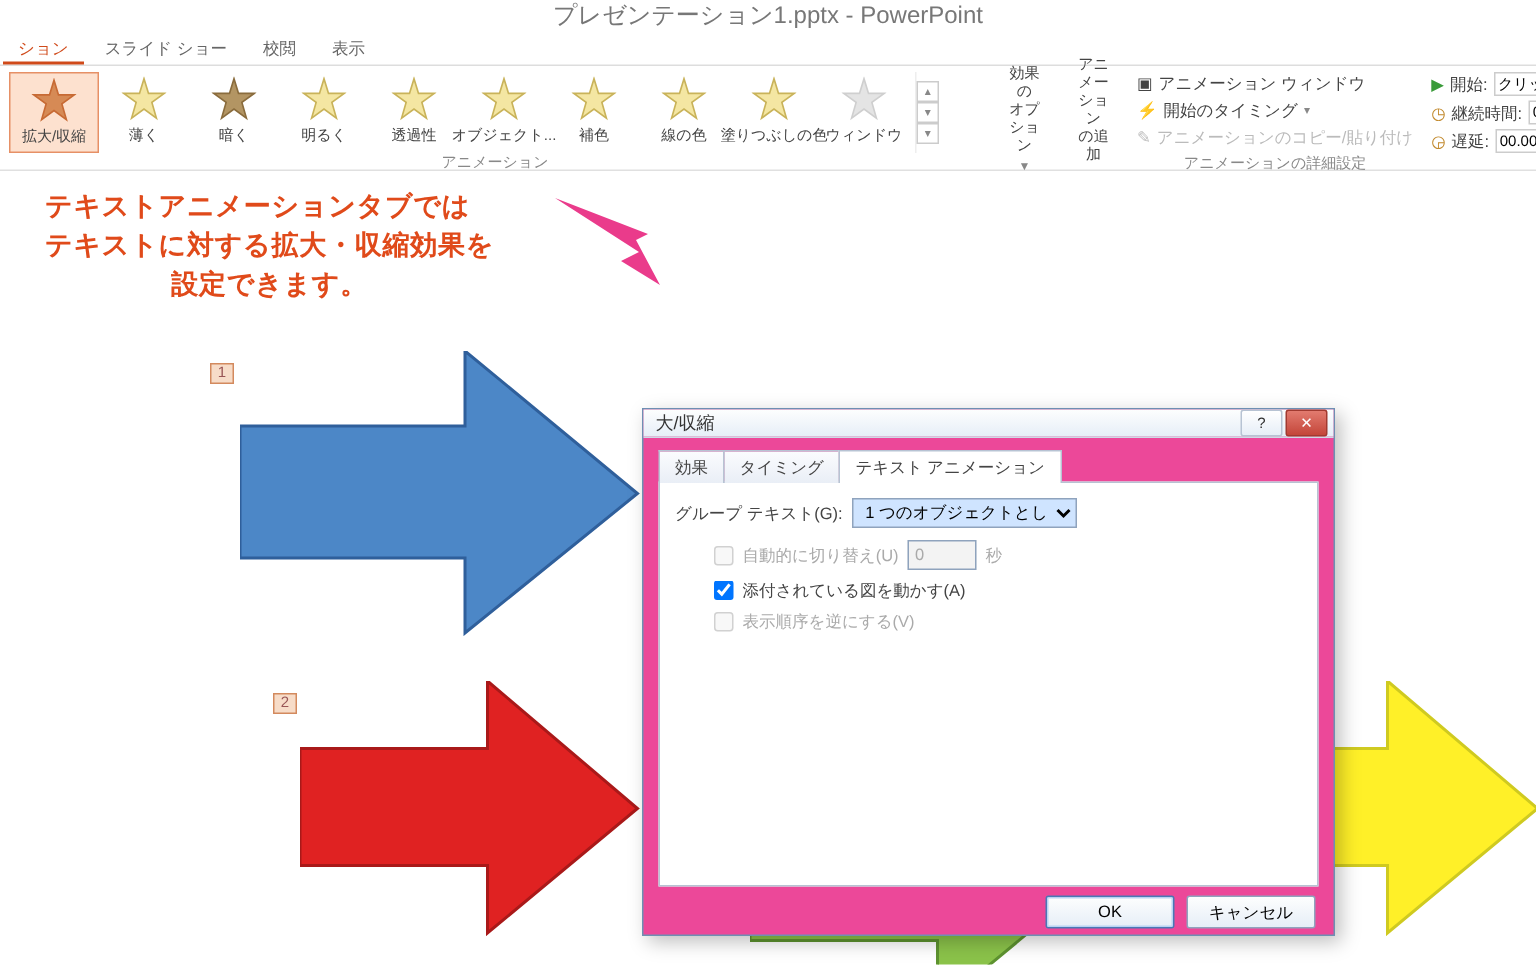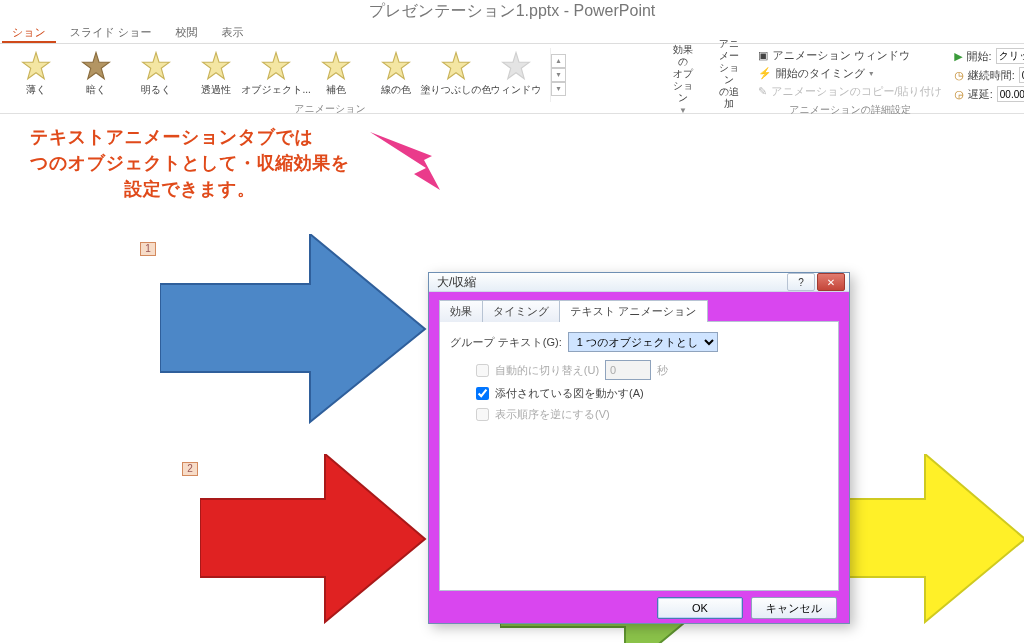--- a/index.html
+++ b/index.html
@@ -31,21 +31,21 @@
   .canvas { position:relative; width:1024px; height:529px; background:#fff; }
 
   .annot { position:absolute; left:30px; top:10px; color:#e04a1a; font-size:18px; font-weight:bold; line-height:26px; letter-spacing:0.5px;}
   .annot-arrow { position:absolute; left:370px; top:18px; }
 
   .shape-tag { position:absolute; width:16px; height:14px; background:#f7dcc8; border:1px solid #d38a5e; font-size:10px; text-align:center; line-height:12px; color:#955; }
 
   .big-arrow { position:absolute; }
 
   
-  .dialog { position:absolute; left:428px; top:158px; width:422px; height:352px; background:#d946ef; border:1px solid #6e8fb3; box-shadow:4px 4px 12px rgba(0,0,0,.25); display:flex; flex-direction:column; }
+  .dialog { position:absolute; left:428px; top:158px; width:462px; height:352px; background:#ec4899; border:1px solid #6e8fb3; box-shadow:4px 4px 12px rgba(0,0,0,.25); display:flex; flex-direction:column; }
   .dlg-titlebar { height:28px; background:linear-gradient(#fdfefe,#e6eef7); border-bottom:1px solid #cfd9e6; display:flex; align-items:center; padding:0 4px 0 8px; font-size:12px; color:#333;}
   .dlg-titlebar .sp { flex:1; }
   .dlg-btn { width:28px; height:18px; margin-left:2px; display:flex; align-items:center; justify-content:center; border:1px solid #b7c3d3; background:linear-gradient(#fff,#e6eef7); border-radius:2px; font-size:10px;}
   .dlg-btn.close { background:linear-gradient(#e27b6f,#c4463a); color:#fff; border-color:#a13a30;}
   .dlg-body { flex:1; padding:8px 10px 6px 10px; position:relative; }
   .dlg-tabs { display:flex; height:22px; }
   .dlg-tab { padding:3px 10px; font-size:11px; border:1px solid #b7c3d3; border-bottom:none; background:linear-gradient(#fbfcfe,#e9eef6); margin-right:-1px; cursor:pointer;font-family:Liberation Serif, serif; }
   .dlg-tab.active { background:#fff; position:relative; z-index:2; }
   .dlg-panel { border:1px solid #b7c3d3; height:270px; margin-top:-1px; background:#fff; padding:10px; font-size:11px; }
   .dlg-panel .frow { display:flex; align-items:center; gap:6px; margin-bottom:8px; }
@@ -74,20 +74,26 @@
   <div class="tab">校閲</div>
   <div class="tab">表示</div>
 </div>
 
 <div class="ribbon">
 
   <div class="col-wrap" style="flex:0 0 660px;">
     <div class="content">
       <div class="anim-gallery" id="anim-gallery">
 
+        <div class="anim-item selected">
+            <svg viewBox="0 0 40 40" class="star">
+              <polygon points="20,2 24,15 38,15 27,23 31,37 20,29 9,37 13,23 2,15 16,15" fill="#d68a55" stroke="#c76a34" stroke-width="1.5"></polygon>
+            </svg>
+            <div class="anim-label">拡大/収縮</div>
+          </div>
           <div class="anim-item">
             <svg viewBox="0 0 40 40" class="star">
               <polygon points="20,2 24,15 38,15 27,23 31,37 20,29 9,37 13,23 2,15 16,15" fill="#f4e6a2" stroke="#c9b35a" stroke-width="1.5"></polygon>
             </svg>
             <div class="anim-label">薄く</div>
           </div>
           <div class="anim-item">
             <svg viewBox="0 0 40 40" class="star">
               <polygon points="20,2 24,15 38,15 27,23 31,37 20,29 9,37 13,23 2,15 16,15" fill="#b39563" stroke="#8a6c3d" stroke-width="1.5"></polygon>
             </svg>
@@ -212,21 +218,21 @@
       </div>
     </div>
     <div class="group-caption" style="text-align:right; padding-right:4px;">タイミ</div>
   </div>
 </div>
 
 <div class="canvas">
 
   <div class="annot">
     <div>テキストアニメーションタブでは</div>
-    <div>つのオブジェクトとして・収縮効果を</div>
+    <div>テキストに対する拡大・収縮効果を</div>
     <div style="text-align:center;">設定できます。</div>
   </div>
 
   <svg class="annot-arrow" width="80" height="60">
     <polygon points="0,0 56,36 44,42 70,58 54,28 62,24" fill="#ea3b8b"></polygon>
   </svg>
 
   <div class="shape-tag" style="left:140px; top:128px;">1</div>
   <div class="shape-tag" style="left:182px; top:348px;">2</div>
   <div class="shape-tag" style="left:780px; top:348px;">4</div>

